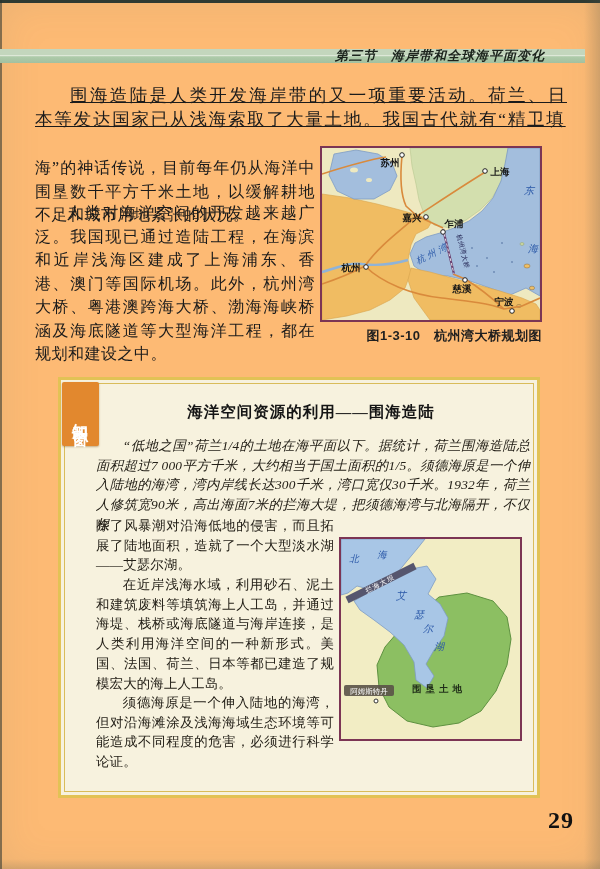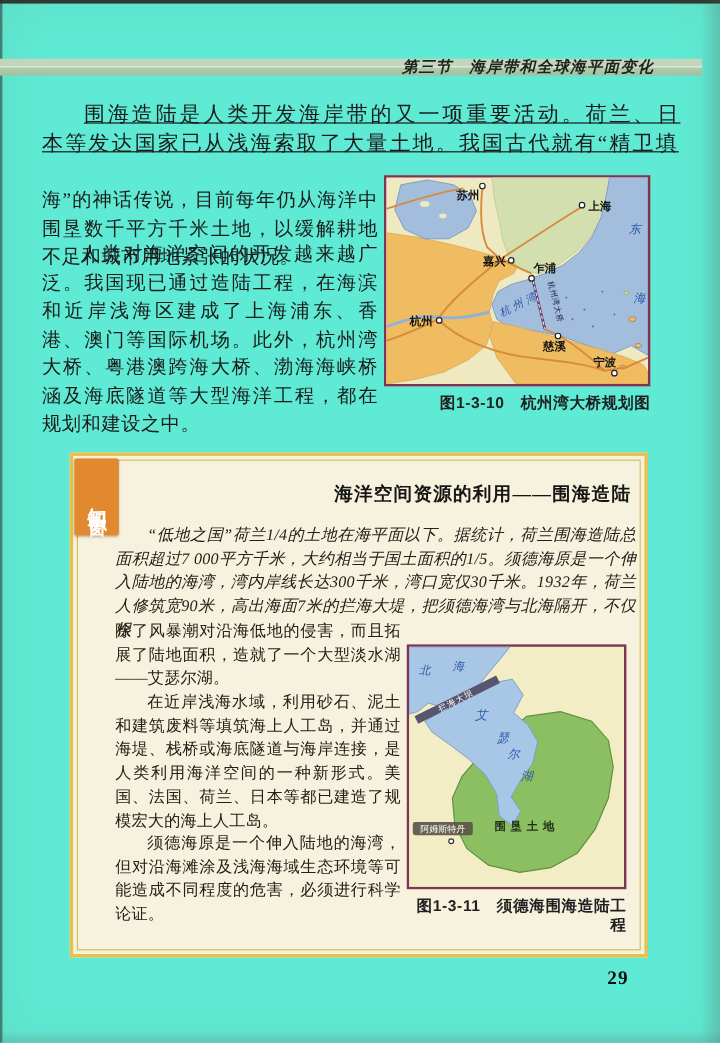--- a/index.html
+++ b/index.html
@@ -1,17 +1,17 @@
 <!DOCTYPE html>
 <html><head>
 <meta charset="utf-8">
 <style>
   html,body{margin:0;padding:0;}
   body{background:#d8d8d2;font-family:"Liberation Serif",serif;}
-  .page{position:relative;width:600px;height:869px;background:#5eead4;overflow:hidden;
+  .page{position:relative;width:600px;height:869px;background:#fdba74;overflow:hidden;
         box-shadow:inset 0 0 40px rgba(120,125,110,.15);}
   
   .edge-top{position:absolute;left:0;top:0;width:100%;height:3px;background:#2e3a32;}
   .edge-left{position:absolute;left:0;top:0;width:2px;height:100%;background:rgba(40,50,45,.55);}
   .edge-right{position:absolute;right:0;top:0;width:16px;height:100%;
               background:linear-gradient(to right,rgba(0,0,0,0),rgba(80,85,75,.22));}
   .edge-bottom{position:absolute;left:0;bottom:0;width:100%;height:10px;
                background:linear-gradient(to bottom,rgba(0,0,0,0),rgba(80,85,75,.18));}
   
   .band{position:absolute;left:0;top:49px;width:585px;height:14px;
@@ -30,27 +30,27 @@
   .caption{margin-top:6px;text-align:right;font-family:"Liberation Sans",sans-serif;
            font-size:13px;font-weight:700;color:#1f1f1f;letter-spacing:.5px;line-height:16px;}
   
   .kb{position:absolute;left:58px;top:377px;width:482px;height:421px;box-sizing:border-box;
       border:3px solid #e2c255;background:#f7f2de;}
   .kb-inner{position:absolute;left:3px;top:3px;right:3px;bottom:3px;border:1px solid #d9bc5a;}
   .kb-tab{position:absolute;left:62px;top:382px;width:37px;height:64px;background:#e2882e;
           border-radius:2px;color:#fff;writing-mode:vertical-rl;text-orientation:upright;
           font-size:16px;font-weight:bold;letter-spacing:3px;text-align:center;
           box-shadow:0 1px 2px rgba(120,70,10,.4);line-height:37px;}
-  .kb-title{position:absolute;left:96px;top:402px;width:430px;text-align:right;
+  .kb-title{position:absolute;left:96px;top:402px;width:430px;text-align:center;
             font-size:15.5px;font-weight:bold;color:#151515;letter-spacing:1px;}
   .kb-p{position:absolute;left:96px;color:#242018;text-align:justify;
         font-size:13.4px;line-height:19.7px;letter-spacing:.2px;}
   .kb-wide{width:434px;}
   .kb-narrow{width:238px;}
-  .pageno{position:absolute;left:506px;top:807px;font-size:16px;font-weight:bold;color:#111;
+  .pageno{position:absolute;left:548px;top:807px;font-size:24px;font-weight:bold;color:#111;
           letter-spacing:1px;}
   svg{display:block;}
   .sea-label{fill:#2a58a8;font-style:italic;font-family:"Liberation Serif",serif;}
   .city-label{fill:#141414;font-weight:bold;font-family:"Liberation Sans",sans-serif;}
 </style>
 </head>
 <body>
 
 <div class="page">
   <div class="edge-top"></div>
@@ -173,17 +173,16 @@
         <text class="sea-label" x="87" y="93" font-size="10" text-anchor="middle">尔</text>
         <text class="sea-label" x="98" y="111" font-size="10" text-anchor="middle">湖</text>
 
         <text x="98" y="153" font-size="9.5" font-weight="bold" fill="#1f2c18" text-anchor="middle" letter-spacing="4" font-family="Liberation Sans,sans-serif">围垦土地</text>
 
         <rect x="3" y="146" width="50" height="11" rx="2" fill="#5a5248" opacity="0.9"></rect>
         <text x="28" y="154.5" font-size="7.5" fill="#ffffff" text-anchor="middle" font-family="Liberation Sans,sans-serif">阿姆斯特丹</text>
         <circle cx="35" cy="162" r="2" fill="#ffffff" stroke="#333" stroke-width="1"></circle>
       </svg>
     </div>
-    <div class="caption">图1-3-11　须德海围海造陆工程</div>
   </div>
 
   <div class="pageno">29</div>
 </div>
 
 </body></html>

